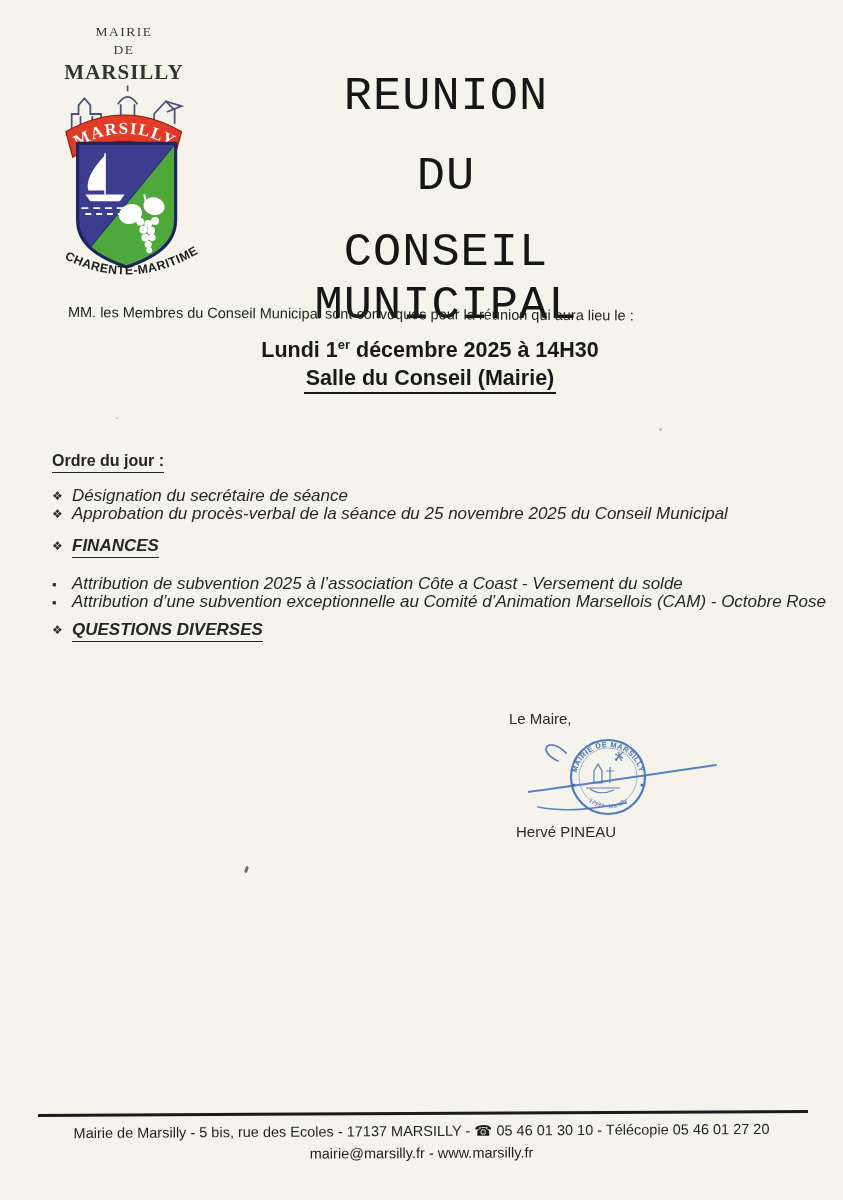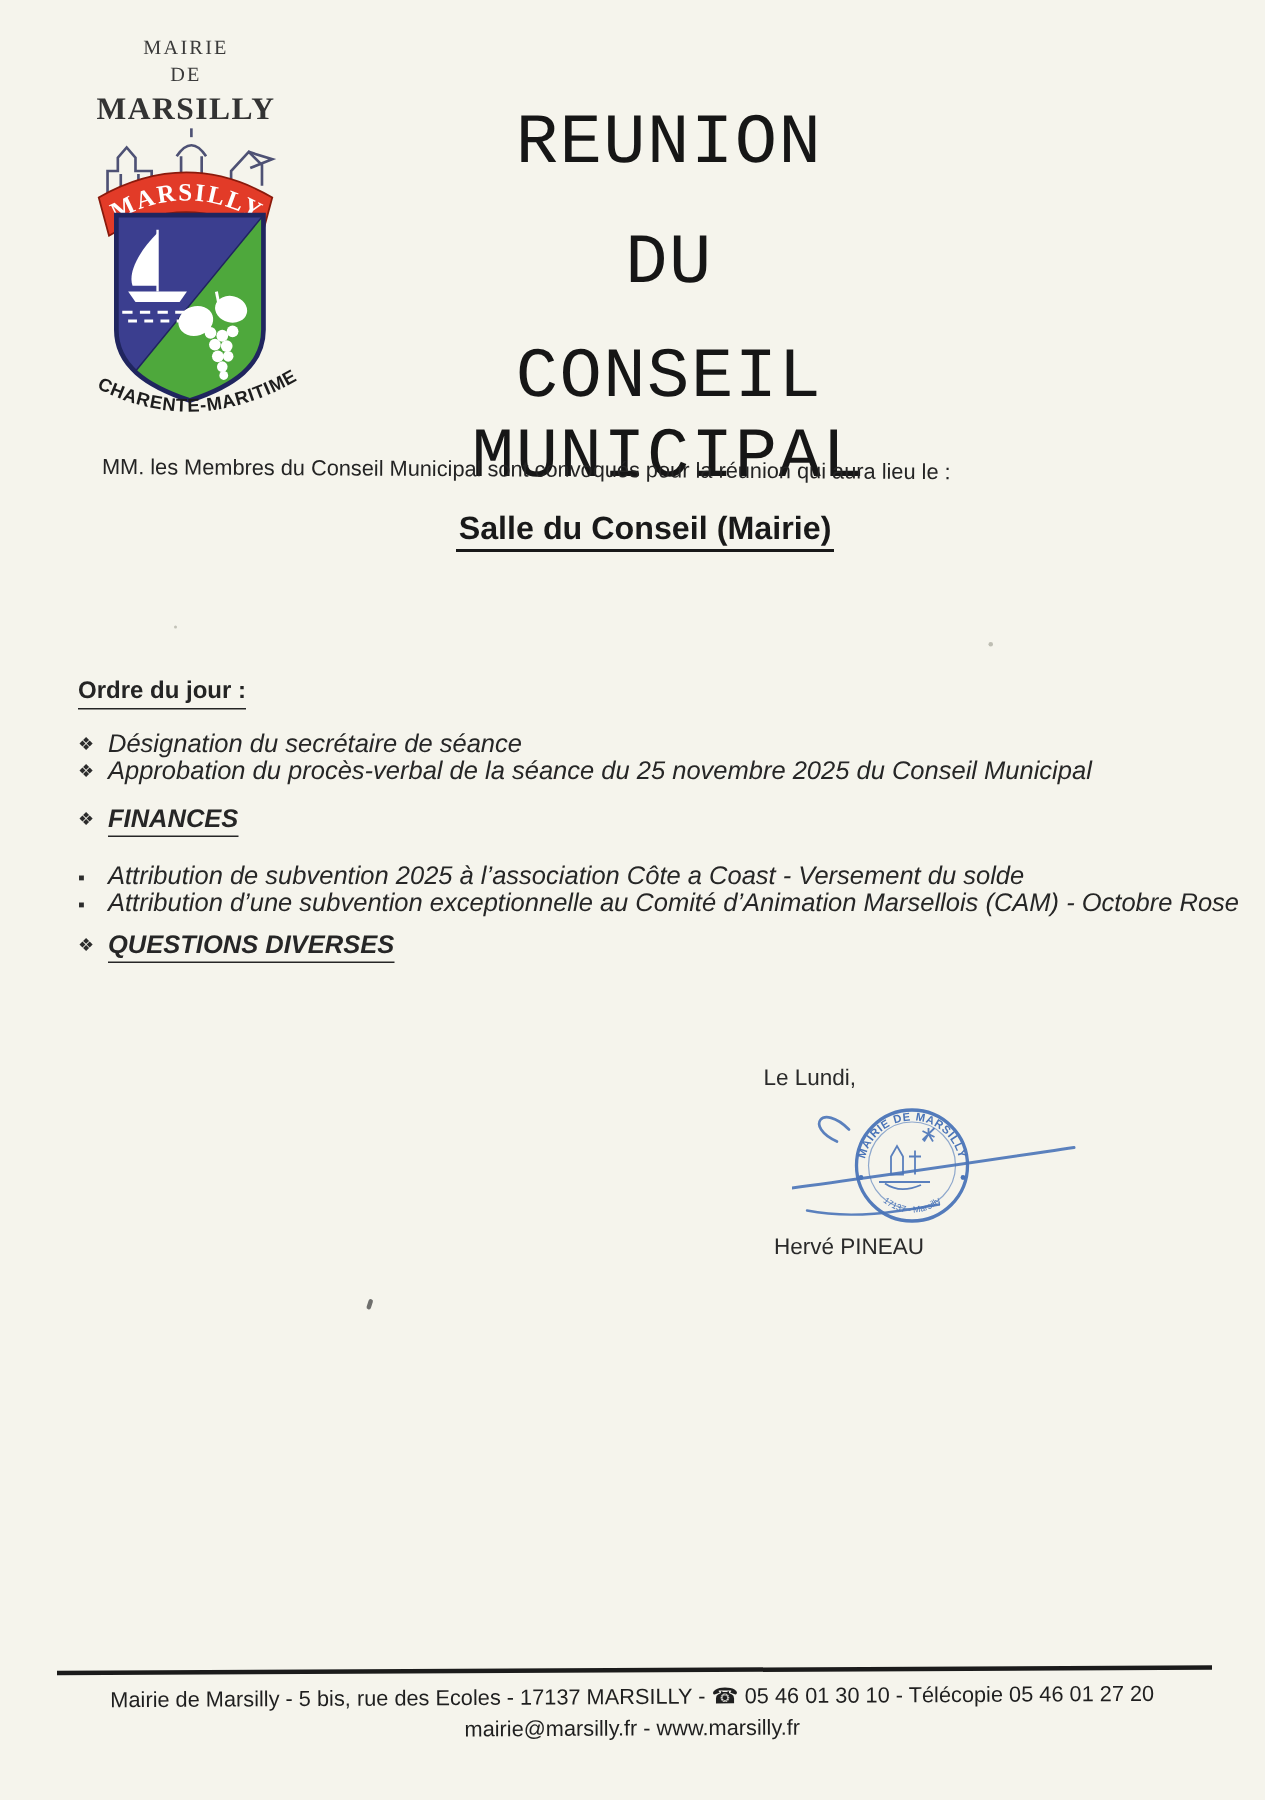--- a/index.html
+++ b/index.html
@@ -135,20 +135,21 @@
   </svg>
 </div>
 
 <div class="abs title-line t1">REUNION</div>
 <div class="abs title-line t2">DU</div>
 <div class="abs title-line t3">CONSEIL MUNICIPAL</div>
 
 <div class="abs convocation nowrap">MM. les Membres du Conseil Municipal sont convoqués pour la réunion qui aura lieu le :</div>
 
 <div class="abs meeting">
+  <div class="date nowrap"><span>Lundi 1</span><sup>er</sup><span> décembre 2025 à 14H30</span></div>
   <div><span class="place">Salle du Conseil (Mairie)</span></div>
 </div>
 
 <div class="abs agenda-heading">Ordre du jour :</div>
 
 <div class="abs agenda-row r1">
   <span class="bullet diamond">❖</span>
   <span class="txt">Désignation du secrétaire de séance</span>
 </div>
 <div class="abs agenda-row r2">
@@ -165,21 +166,21 @@
 </div>
 <div class="abs agenda-row r5">
   <span class="bullet square">▪</span>
   <span class="txt">Attribution d’une subvention exceptionnelle au Comité d’Animation Marsellois (CAM) - Octobre Rose</span>
 </div>
 <div class="abs agenda-row r6">
   <span class="bullet diamond">❖</span>
   <span class="txt section">QUESTIONS DIVERSES</span>
 </div>
 
-<div class="abs le-maire">Le Lundi,</div>
+<div class="abs le-maire">Le Maire,</div>
 
 <div class="abs stamp">
   <svg width="190" height="100" viewBox="0 0 190 100">
     <defs>
       <path id="stTop" d="M48,48 A 32,32 0 0 1 112,48"></path>
       <path id="stBot" d="M52,56 A 29,29 0 0 0 108,56"></path>
     </defs>
     <g stroke="#4a74b8" fill="none">
       <circle cx="80" cy="46" r="37" stroke-width="2.2" opacity="0.95"></circle>
       <circle cx="80" cy="46" r="29" stroke-width="0.8" opacity="0.6"></circle>

